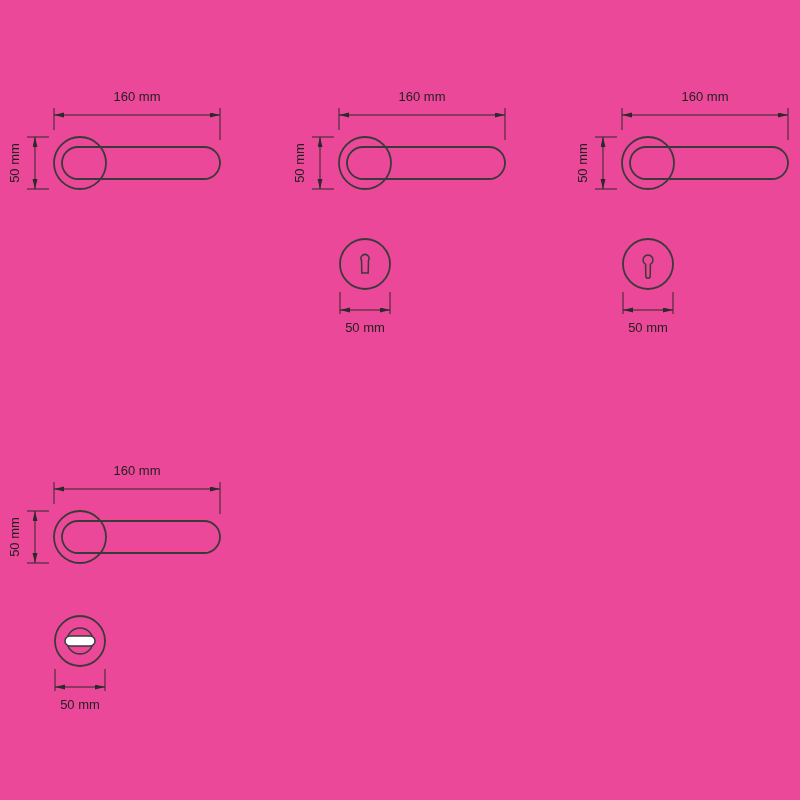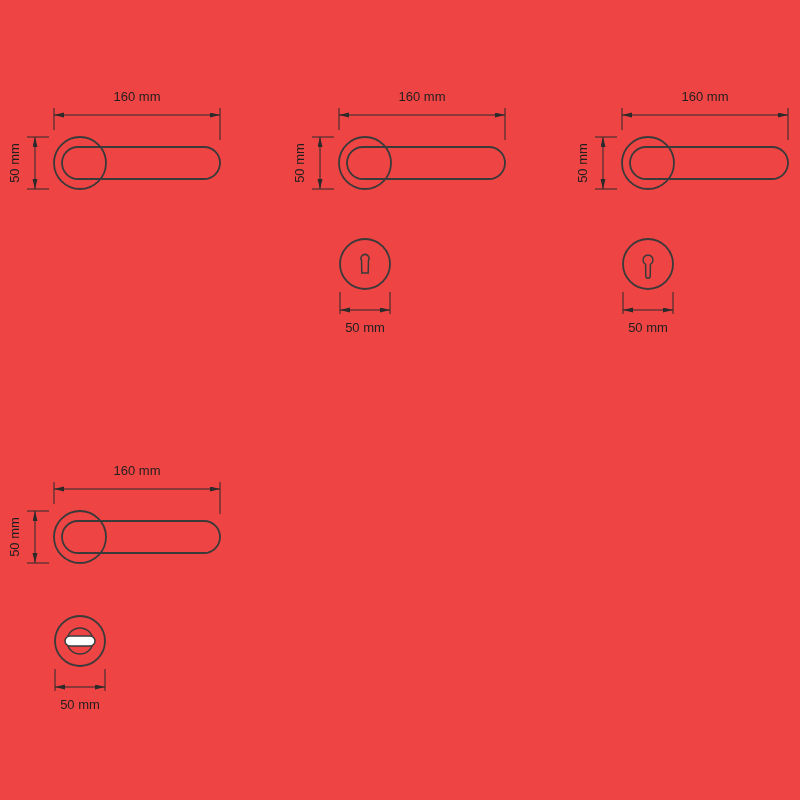--- a/index.html
+++ b/index.html
@@ -4,21 +4,21 @@
 <style>
   html, body {
     margin: 0;
     padding: 0;
     background: #ffffff;
   }
   .page {
     position: relative;
     width: 800px;
     height: 800px;
-    background: #ef4444;
+    background: #ec4899;
     overflow: hidden;
   }
   svg { display: block; }
   .outline {
     fill: none;
     stroke: #3a3a3a;
     stroke-width: 1.8;
   }
   .outline2 {
     fill: none;

